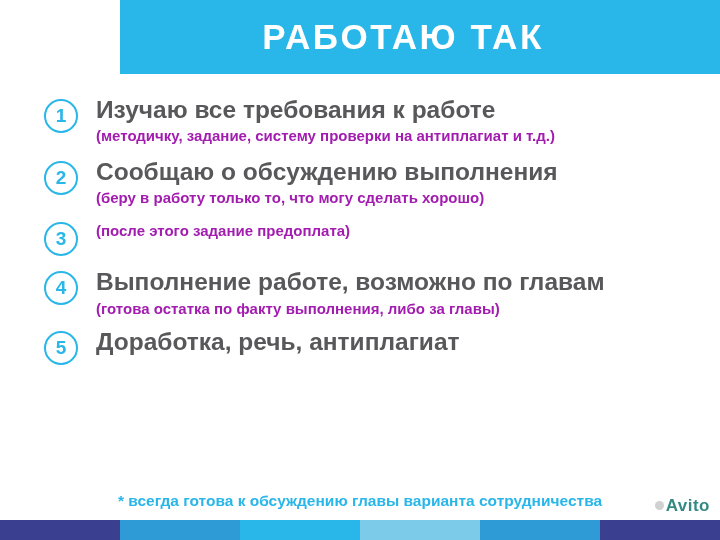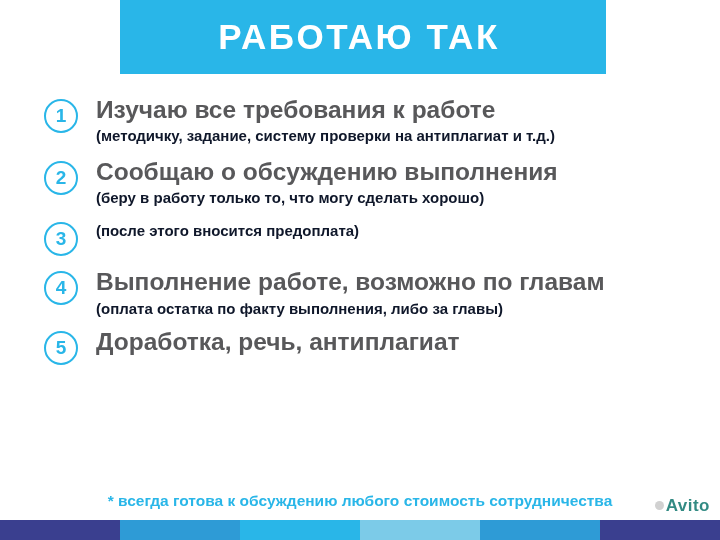--- a/index.html
+++ b/index.html
@@ -19,27 +19,26 @@
     height: 540px;
     position: relative;
     background: #ffffff;
     box-sizing: border-box;
   }
   
   .header-band {
     position: absolute;
     top: 0;
     left: 0;
-    width: 580px;
+    width: 720px;
     height: 74px;
     background: #29b6e8;
     display: flex;
     align-items: center;
     justify-content: center;
-    padding-left: 26px;
   }
   .header-left-strip {
     position: absolute;
     top: 0;
     left: 0;
     width: 120px;
     height: 74px;
     background: #ffffff;
   }
   .header-title {
@@ -95,21 +94,21 @@
     font-weight: bold;
   }
   .step-title {
     font-size: 24.5px;
     color: #58585a;
     line-height: 1.15;
     white-space: nowrap;
   }
   .step-sub {
     font-size: 15px;
-    color: #0f172a;
+    color: #a21caf;
     margin-top: 3px;
     line-height: 1.2;
     white-space: nowrap;
   }
   
   .step.s1 { margin-bottom: 13px; }
   .step.s2 { margin-bottom: 12px; }
   .step.s3 { margin-bottom: 12px; }
   .step.s4 { margin-bottom: 10px; }
   .step.s5 { margin-bottom: 0; }
@@ -182,42 +181,42 @@
       <div class="step-badge">2</div>
       <div class="step-body">
         <div class="step-title">Сообщаю о обсуждению выполнения</div>
         <div class="step-sub">(беру в работу только то, что могу сделать хорошо)</div>
       </div>
     </div>
 
     <div class="step s3">
       <div class="step-badge">3</div>
       <div class="step-body">
-        <div class="step-sub">(после этого вносится предоплата)</div>
+        <div class="step-sub">(после этого задание предоплата)</div>
       </div>
     </div>
 
     <div class="step s4">
       <div class="step-badge">4</div>
       <div class="step-body">
         <div class="step-title">Выполнение работе, возможно по главам</div>
-        <div class="step-sub">(оплата остатка по факту выполнения, либо за главы)</div>
+        <div class="step-sub">(готова остатка по факту выполнения, либо за главы)</div>
       </div>
     </div>
 
     <div class="step s5">
       <div class="step-badge">5</div>
       <div class="step-body">
         <div class="step-title">Доработка, речь, антиплагиат</div>
       </div>
     </div>
 
   </div>
 
-  <div class="footnote">* всегда готова к обсуждению любого стоимость сотрудничества</div>
+  <div class="footnote">* всегда готова к обсуждению главы варианта сотрудничества</div>
 
   <div class="watermark">
     <span class="dot"></span><span>Avito</span>
   </div>
 
   <div class="bottom-bar">
       <div class="seg" style="background: rgb(58, 63, 143); width: 120px;"></div>
       <div class="seg" style="background: rgb(46, 155, 214); width: 120px;"></div>
       <div class="seg" style="background: rgb(41, 182, 232); width: 120px;"></div>
       <div class="seg" style="background: rgb(124, 203, 232); width: 120px;"></div>

